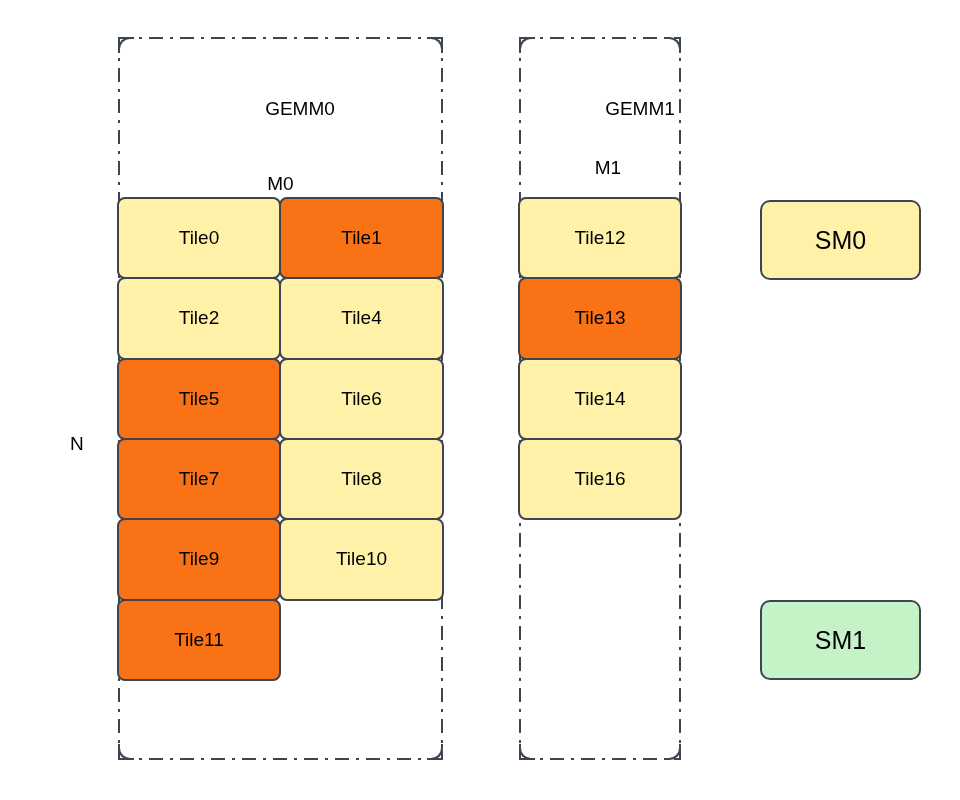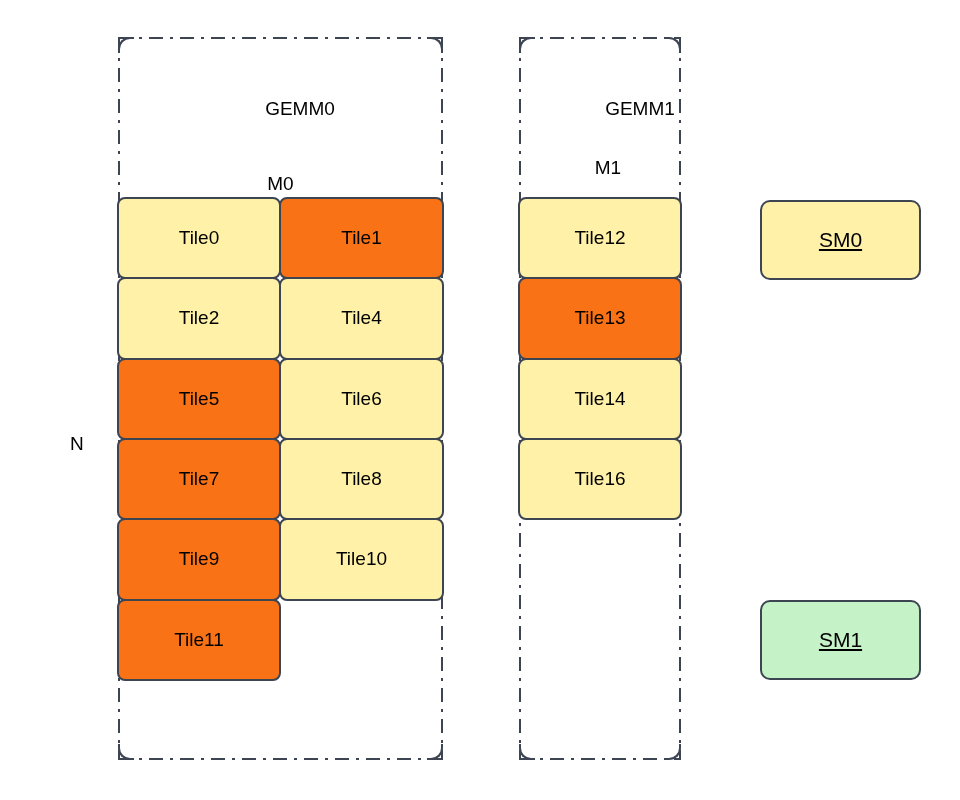--- a/index.html
+++ b/index.html
@@ -84,24 +84,23 @@
 
   
   .legend-box {
     position: absolute;
     box-sizing: border-box;
     border: 2px solid #3d4452;
     border-radius: 10px;
     display: flex;
     align-items: center;
     justify-content: center;
-    font-size: 21px;
+    font-size: 25px;
     color: #000;
     white-space: nowrap;
-    text-decoration: underline;
   }
   .legend-box.yellow { background: #fff2a8; }
   .legend-box.green  { background: #c5f2c7; }
 
   
   .axis-label {
     position: absolute;
     font-size: 19px;
     color: #000;
     white-space: nowrap;

